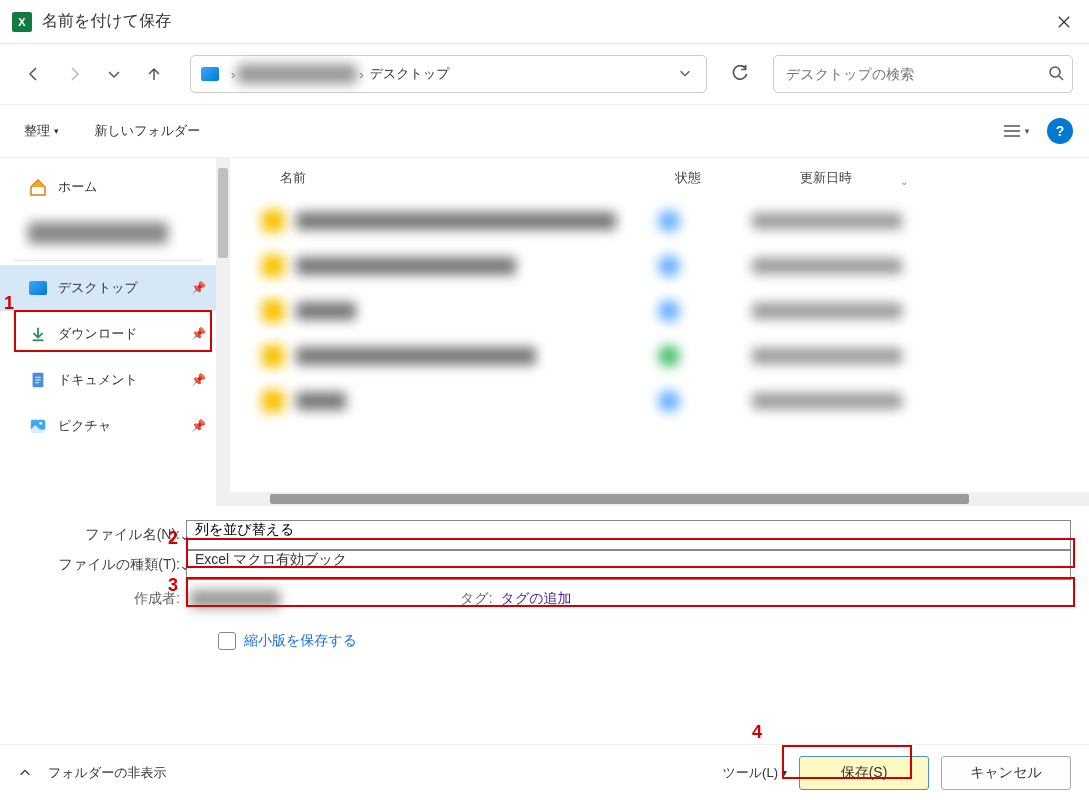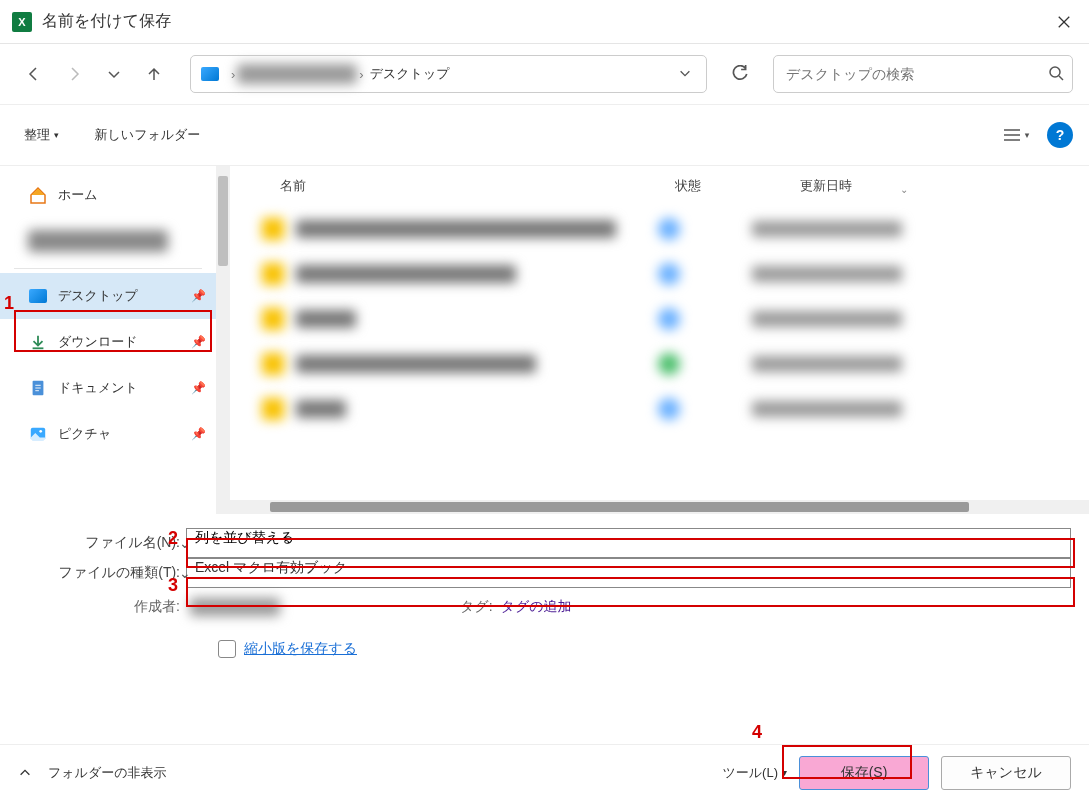--- a/index.html
+++ b/index.html
@@ -15,21 +15,21 @@
 .addr-icon { width: 18px; height: 14px; background: linear-gradient(135deg,#3aa9ff,#0078d4); border-radius: 2px; margin-right: 10px; }
 .addr-crumb { color: #333; padding: 0 4px; }
 .addr-sep { color: #777; padding: 0 2px; }
 .addr-blur { width: 120px; height: 20px; filter: blur(6px); background: #999; border-radius: 4px; }
 .addr-spacer { flex: 1; }
 .addr-chevron { width: 30px; text-align: center; color: #555; cursor: pointer; }
 .refresh-btn { width: 38px; height: 38px; display: flex; align-items: center; justify-content: center; color: #555; cursor: pointer; margin-right: 10px; }
 .searchbox { width: 300px; height: 38px; border: 1px solid #ccc; border-radius: 5px; display: flex; align-items: center; padding: 0 8px 0 12px; }
 .searchbox input { border: none; outline: none; flex: 1; font-size: 14px; color: #888; background: transparent; }
 .search-icon { color: #555; cursor: pointer; }
-.toolbar { height: 62px; display: flex; align-items: center; padding: 4px 16px; border-top: 1px solid #eee; border-bottom: 1px solid #eee; }
+.toolbar { height: 54px; display: flex; align-items: center; padding: 4px 16px; border-top: 1px solid #eee; border-bottom: 1px solid #eee; }
 .tool-item { padding: 4px 8px; cursor: pointer; display: flex; align-items: center; gap: 4px; }
 .tool-item .caret { font-size: 9px; }
 .tool-spacer { flex: 1; }
 .viewmode { width: 36px; height: 28px; display: flex; align-items: center; justify-content: center; cursor: pointer; gap: 2px; }
 .help-btn { width: 26px; height: 26px; border-radius: 50%; background: #0078d4; color: #fff; display: flex; align-items: center; justify-content: center; margin-left: 14px; cursor: pointer; font-size: 14px; font-weight: bold; }
 .main-area { display: flex; height: 348px; }
 .sidebar { width: 230px; display: flex; }
 .tree { flex: 1; padding-top: 6px; }
 .scrollbar { width: 14px; background: #f0f0f0; position: relative; }
 .scrollthumb { position: absolute; top: 10px; left: 2px; right: 2px; height: 90px; background: #bfbfbf; border-radius: 2px; }
@@ -62,27 +62,27 @@
 .form-input { flex: 1; height: 30px; border: 1px solid #888; padding: 0 8px; font-size: 14px; position: relative; }
 .form-input input, .form-input span { border: none; outline: none; width: 100%; font-size: 14px; }
 .input-caret { position: absolute; right: 8px; top: 50%; transform: translateY(-50%); font-size: 10px; color: #555; }
 .meta-row { display: flex; padding: 10px 0 0 0; font-size: 14px; color: #666; }
 .meta-label { width: 168px; text-align: right; padding-right: 6px; }
 .meta-blur { width: 90px; height: 18px; filter: blur(6px); background: #999; border-radius: 3px; margin-left: 4px; }
 .meta-tag-label { margin-right: 8px; }
 .meta-tag-link { color: #4c1d95; cursor: pointer; }
 .thumb-row { padding: 24px 0 0 200px; display: flex; align-items: center; gap: 8px; }
 .checkbox { width: 18px; height: 18px; border: 1.5px solid #888; border-radius: 3px; cursor: pointer; }
-.thumb-label { color: #1a6fd6; font-size: 14px; text-decoration: underline; }
+.thumb-label { color: #1a6fd6; font-size: 14px; }
 .footer { position: absolute; bottom: 0; left: 0; right: 0; height: 56px; display: flex; align-items: center; padding: 0 18px; border-top: 1px solid #eee; }
 .footer-left { display: flex; align-items: center; gap: 16px; cursor: pointer; }
 .footer-spacer { flex: 1; }
 .tools-drop { display: flex; align-items: center; gap: 4px; cursor: pointer; }
 .btn { width: 130px; height: 34px; border: 1px solid #aaa; background: #fdfdfd; display: flex; align-items: center; justify-content: center; cursor: pointer; margin-left: 12px; border-radius: 3px; font-size: 14px; }
-.btn.primary { background: #f9a8d4; border-color: #4a90d9; }
+.btn.primary { background: #fef9c3; border-color: #4a90d9; }
 </style>
 </head>
 <body>
 
 <div class="titlebar">
   <span class="excel-icon">X</span>
   <span class="title-text">名前を付けて保存</span>
   <div class="close-btn">
     <svg viewBox="0 0 16 16" width="14" height="14">
         <line x1="2" y1="2" x2="14" y2="14" stroke="#333" stroke-width="1.5"></line>

